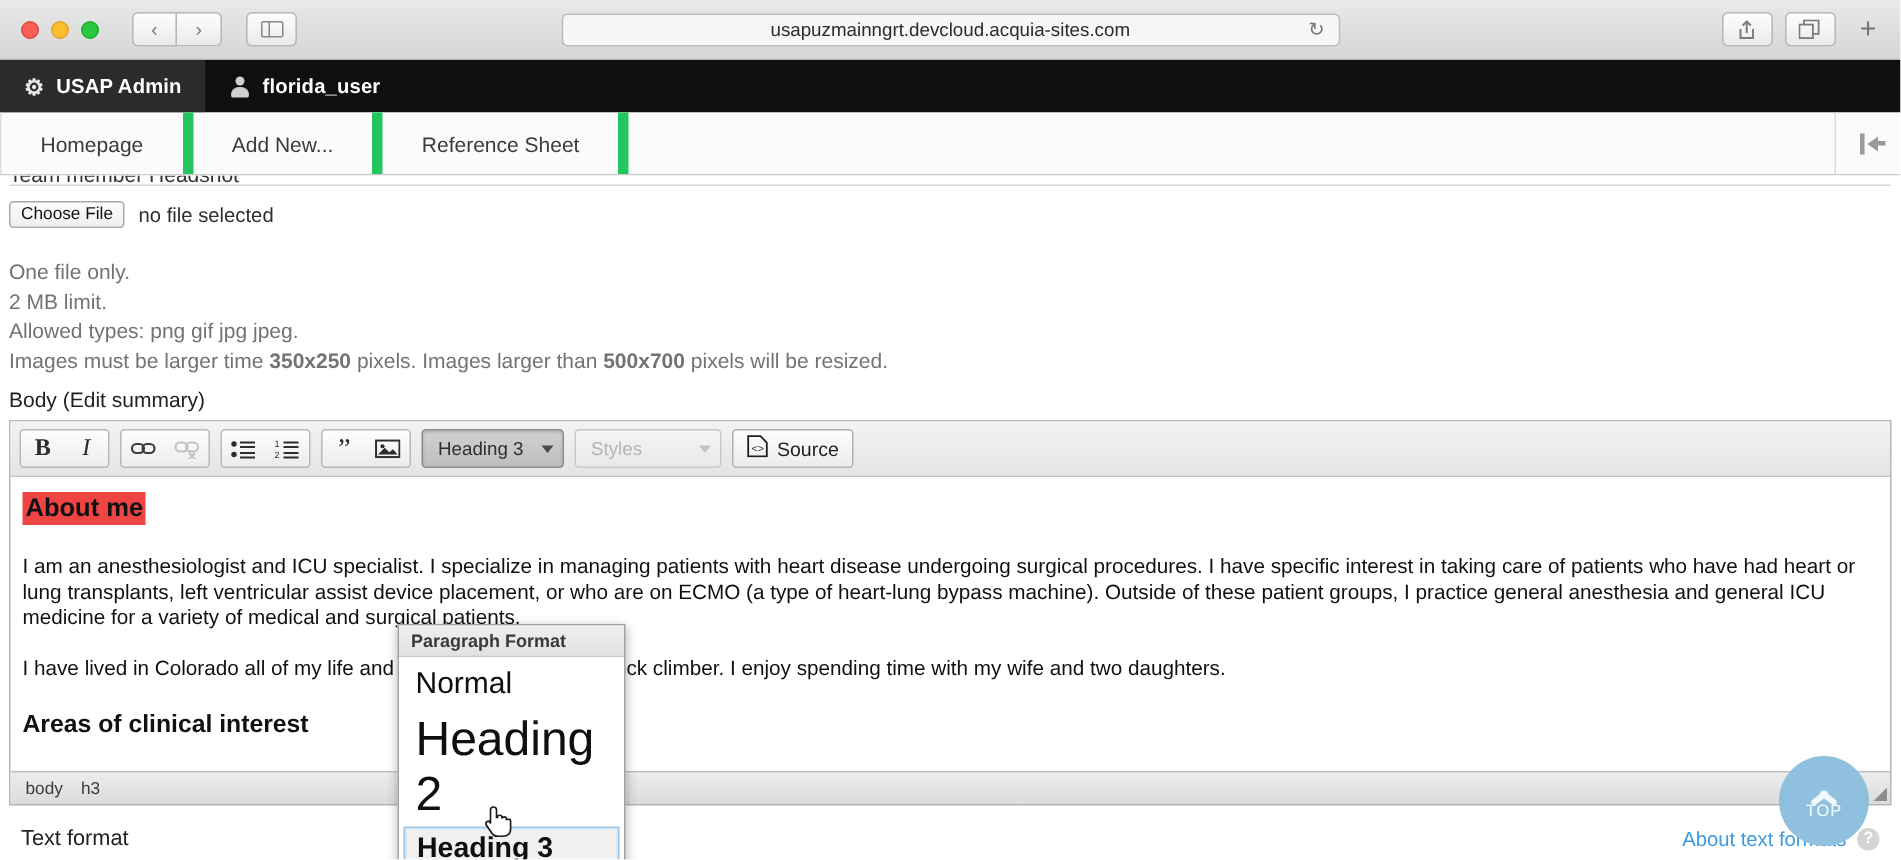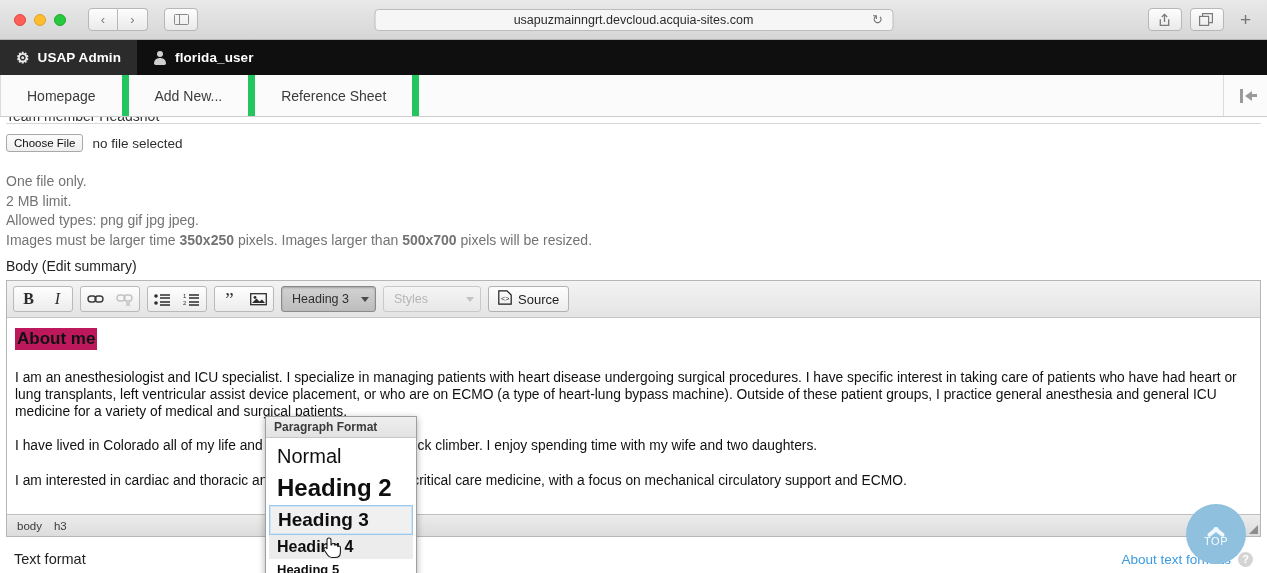--- a/index.html
+++ b/index.html
@@ -188,21 +188,21 @@
     font-size: 13px; color: #1d1d1d;
   }
 
   .cke-body {
     padding: 10px 8px 0 8px; height: 196px; overflow: hidden;
     font-family: "Liberation Sans", sans-serif;
     color: #111; position: relative;
   }
   .doc-h3 {
     font-size: 17px; font-weight: bold; display: inline-block;
-    background: #be185d; padding: 1px 2px; margin-bottom: 2px;
+    background: #ef4444; padding: 1px 2px; margin-bottom: 2px;
   }
   .doc-p { font-size: 13.8px; line-height: 17px; margin-top: 17px; }
   .doc-h3b { font-size: 16.5px; font-weight: bold; margin-top: 20px; }
   .doc-p.clip { margin-top: 18px; }
 
   .cke-bottom {
     height: 22px; background: linear-gradient(#ececec, #dcdcdc);
     border-top: 1px solid #bfbfbf;
     display: flex; align-items: center; gap: 12px; padding: 0 10px;
     font-size: 11.5px; color: #3c3c3c; position: relative;
@@ -220,21 +220,21 @@
     box-shadow: 0 2px 7px rgba(0,0,0,.32); z-index: 50;
   }
   .pf-title {
     background: linear-gradient(#efefef, #e2e2e2);
     border-bottom: 1px solid #c7c7c7;
     padding: 3px 8px; font-size: 12px; font-weight: bold; color: #3a3a3a;
   }
   .pf-list { padding: 4px 3px 5px 3px; }
   .pf-item { padding: 3px 8px; color: #0f0f0f; }
   .pf-item.normal { font-size: 20px; }
-  .pf-item.h2 { font-size: 24px; font-weight: bold; }
+  .pf-item.h2 { font-size: 32px; font-weight: normal; }
   .pf-item.h3 {
     font-size: 19px; font-weight: bold;
     background: #f0f0f0; border: 1px solid #9ec8e8;
     box-shadow: 0 0 0 1px #cfe4f5 inset;
   }
   .pf-item.h4 { font-size: 16px; font-weight: bold; background: #ececec; }
   .pf-item.h5 { font-size: 13px; font-weight: bold; }
 
   .cursor-hand {
     position: absolute; left: 320px; top: 418px; z-index: 60;
@@ -440,20 +440,21 @@
               </svg>
           </span>
           <span>Source</span>
         </div>
       </div>
 
       <div class="cke-body">
         <div class="doc-h3">About me</div>
         <div class="doc-p">I am an anesthesiologist and ICU specialist. I specialize in managing patients with heart disease undergoing surgical procedures. I have specific interest in taking care of patients who have had heart or lung transplants, left ventricular assist device placement, or who are on ECMO (a type of heart-lung bypass machine). Outside of these patient groups, I practice general anesthesia and general ICU medicine for a variety of medical and surgical patients.</div>
         <div class="doc-p">I have lived in Colorado all of my life and I am an avid skier and rock climber. I enjoy spending time with my wife and two daughters.</div>
+        <div class="doc-h3b">Areas of clinical interest</div>
         <div class="doc-p clip">I am interested in cardiac and thoracic anesthesiology as well as critical care medicine, with a focus on mechanical circulatory support and ECMO.</div>
       </div>
 
       <div class="cke-bottom">
         <span>body</span>
         <span>h3</span>
         <span class="resizer"></span>
       </div>
     </div>
 

